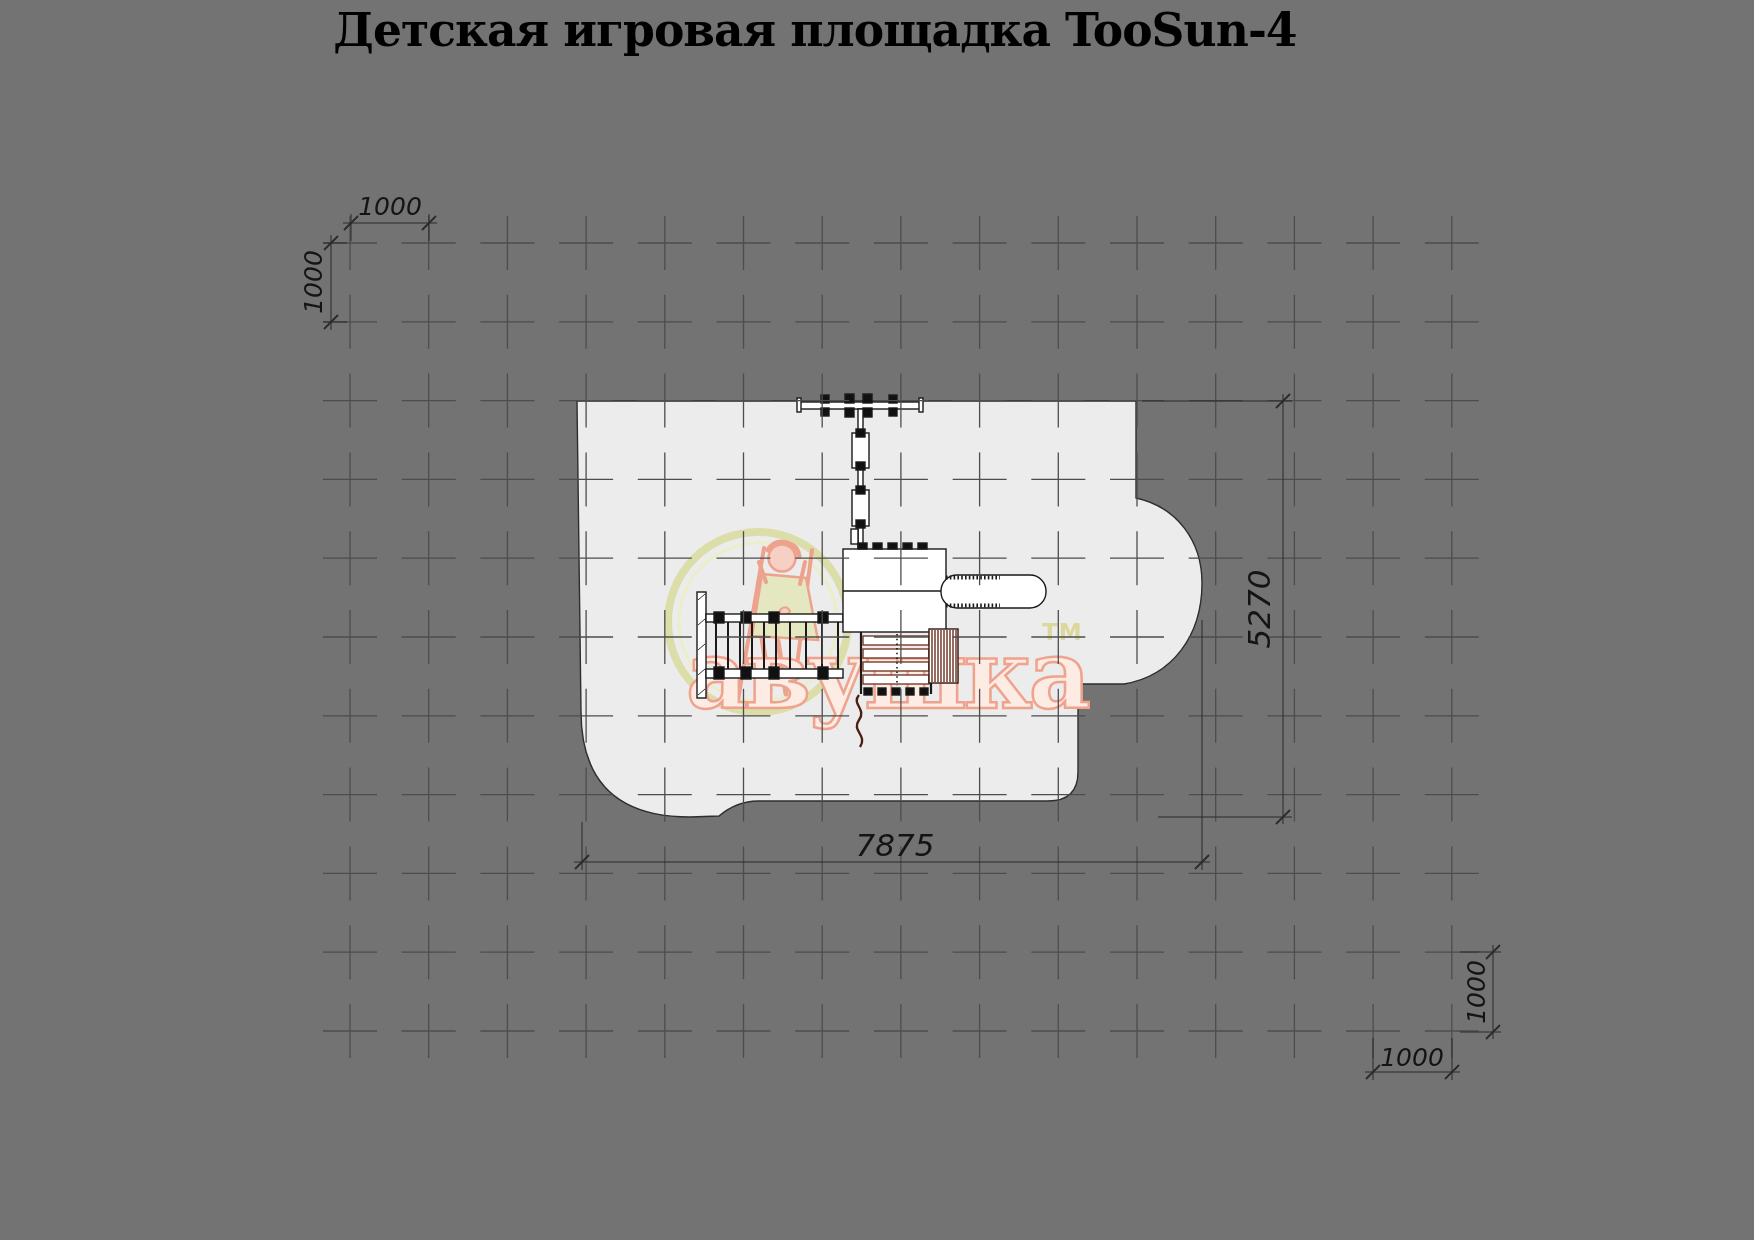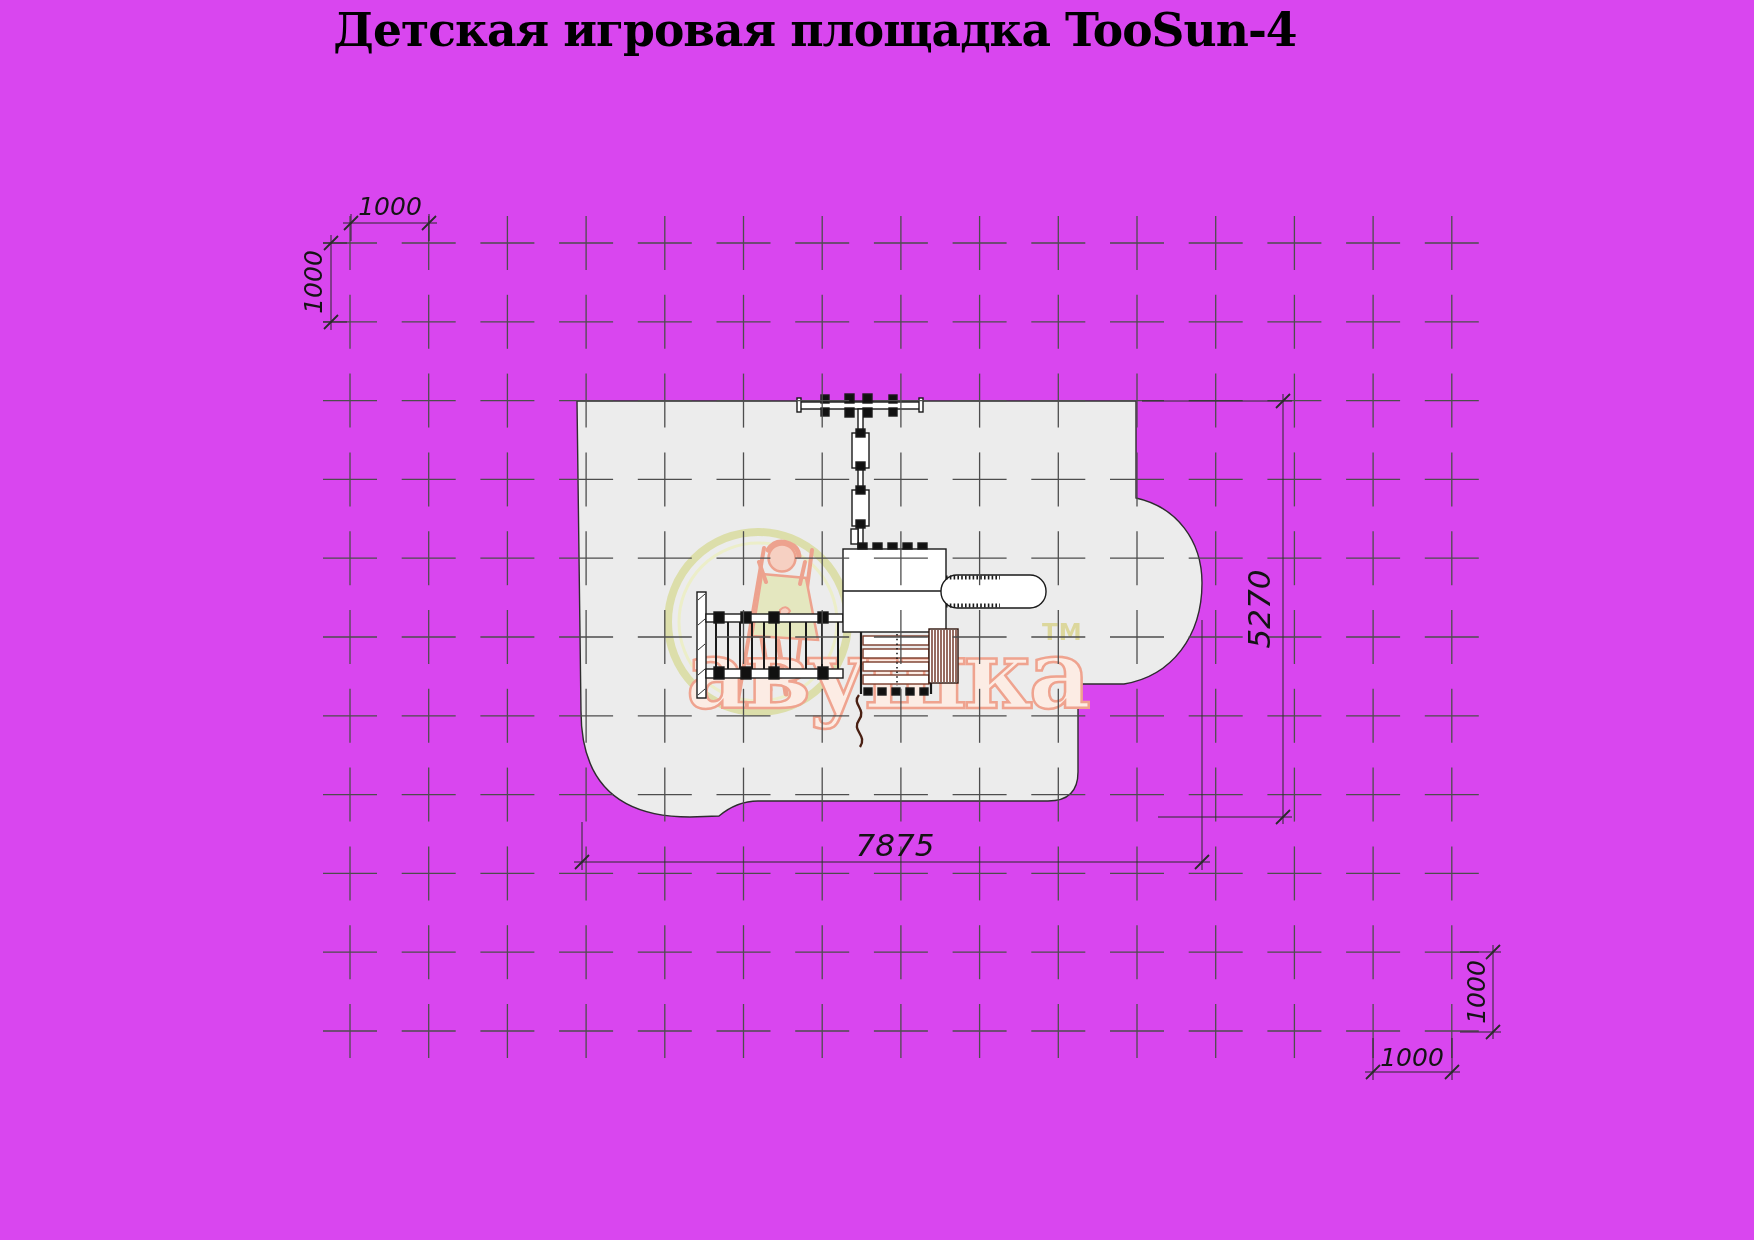--- a/index.html
+++ b/index.html
@@ -1,16 +1,16 @@
 <!DOCTYPE html>
 <html><head>
 <meta charset="utf-8">
 <style>
   html,body{margin:0;padding:0;background:#ffffff;}
-  .page{position:relative;width:1754px;height:1240px;background:#d946ef;overflow:hidden;
+  .page{position:relative;width:1754px;height:1240px;background:#737373;overflow:hidden;
         font-family:"DejaVu Sans",sans-serif;}
   .title{position:absolute;top:2px;left:0;width:1630px;text-align:center;
          font-family:"DejaVu Serif","Liberation Serif",serif;font-weight:bold;
          font-size:47px;color:#000;letter-spacing:-1px;transform:scaleX(.97);
          transform-origin:center;white-space:nowrap;}
   svg text{font-family:"DejaVu Sans",sans-serif;}
   .dim-num{font-style:italic;fill:#141414;}
   .dim-big{font-size:31px;}
   .dim-small{font-size:25px;}
   .brand{font-weight:bold;font-size:96px;letter-spacing:-4px;

